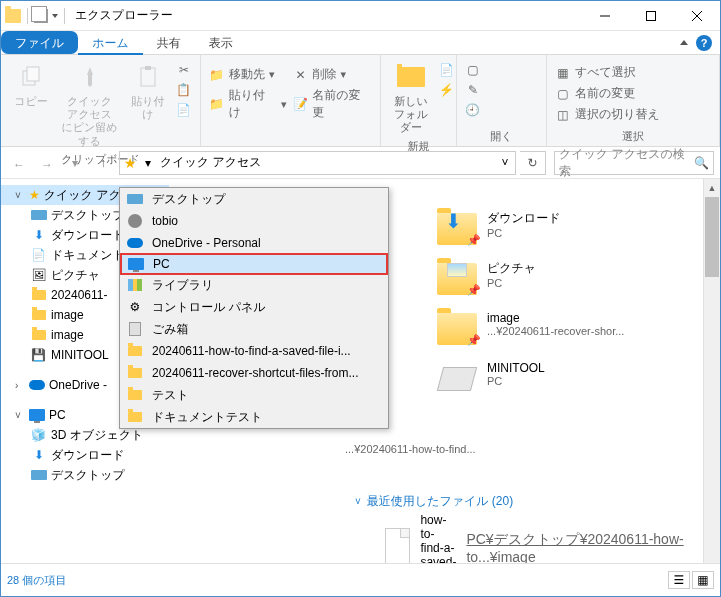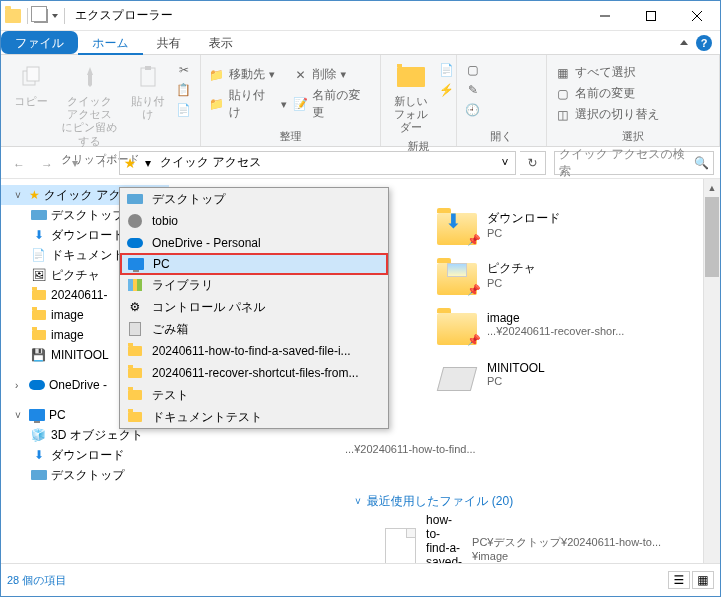--- a/index.html
+++ b/index.html
@@ -78,21 +78,21 @@
 .dlarrow { position:absolute; left:8px; top:6px; color:#1e88e5; font-size:20px;}
 .imgrect { width:36px;height:26px;background:linear-gradient(#a8d8ff,#fff8c0);position:absolute;bottom:4px;left:2px;border:1px solid #ccc;}
 .drive-th { width:34px;height:24px;background:#e8e8e8;border:1px solid #bbb;position:absolute;bottom:4px;left:3px;transform:skewX(-15deg);}
 
 .section-hdr { display:flex;align-items:center; gap:6px; color:#1979ca; font-size:13px; margin-top:8px; padding-left:10px;}
 .section-hdr .chv { font-size:10px;}
 .filerow { display:flex;align-items:center;gap:10px;padding:4px 10px 4px 40px;}
 .fileicon { width:32px;height:40px;border:1px solid #ccc;background:#fff;position:relative;}
 .fileicon::after{content:'';position:absolute;top:0;right:0;width:8px;height:8px;background:#f5f5f5;border-left:1px solid #ccc;border-bottom:1px solid #ccc;}
 .filerow .fname{flex:1;color:#000;}
-.filerow .fpath{color:#666;font-size:11px;}
+.filerow .fpath{color:#666;font-size:14px;text-decoration:underline;}
 
 
 .vscroll { position:absolute; right:0; top:178px; bottom:22px; width:17px; background:#f0f0f0; border-left:1px solid #e0e0e0;}
 .vscroll .arrow{height:17px;display:flex;align-items:center;justify-content:center;color:#666;font-size:9px;}
 .vscroll .thumb{height:80px;background:#c0c0c0;margin:1px;}
 
 
 .dropdown { position:absolute; left:118px; top:186px; width:270px; background:#f0f0f0; border:1px solid #999; box-shadow:2px 2px 6px rgba(0,0,0,0.25); z-index:10;}
 .dditem { display:flex; align-items:center; height:22px; padding:0 6px; gap:8px;}
 .dditem.hover { background:#cde6fa; border:1px solid #8cc8f0; margin:-1px 0;}
@@ -213,21 +213,20 @@
         <div class="rsmall dim"><div class="smicon">📁</div><span>貼り付け</span> ▾</div>
       </div>
       <div class="rcol" style="padding-top:6px">
         <div class="rsmall dim"><div class="smicon">✕</div><span>削除</span> ▾</div>
         <div class="rsmall dim">
             <div class="smicon">📝</div>
             <span>名前の変更</span>
           </div>
       </div>
     </div>
-    <div class="glabel">整理</div>
   </div>
   <div class="rgroup" style="width:76px">
     <div class="row">
       <div class="rbtn">
         <div class="ricon">
             <div class="folder-s" style="width:28px;height:20px;"></div>
           </div>
         <div class="rlabel">新しい
 フォルダー</div>
       </div>

